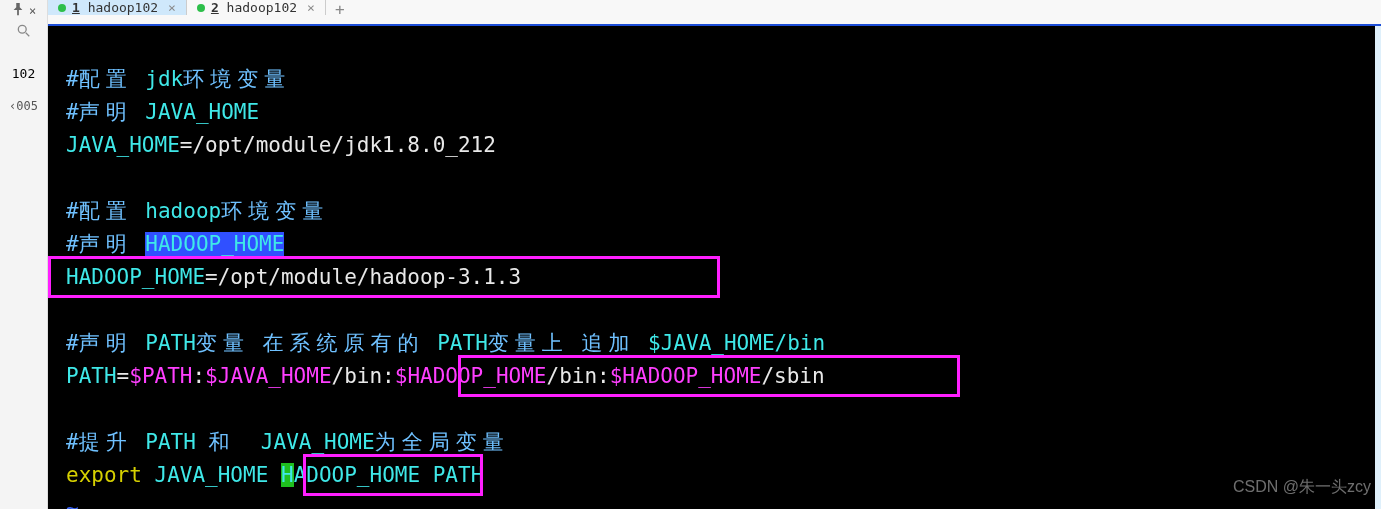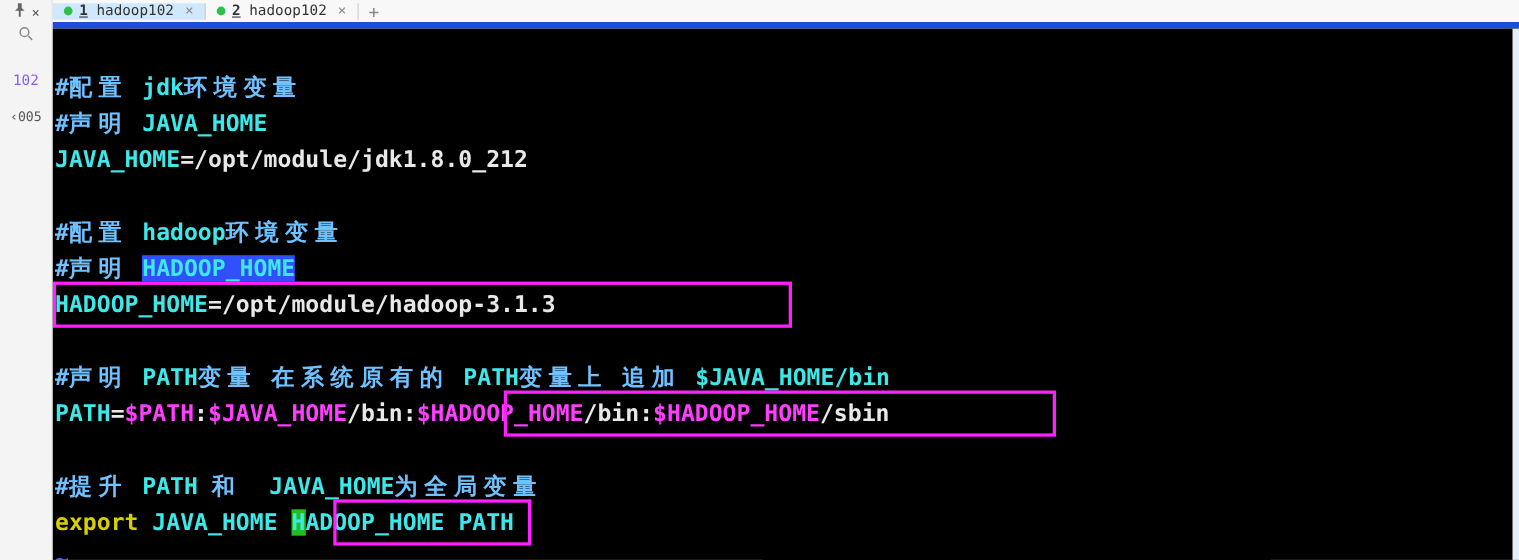--- a/index.html
+++ b/index.html
@@ -2,32 +2,32 @@
 <html><head>
 <meta charset="utf-8">
 <style>
   * { margin:0; padding:0; box-sizing:border-box; }
   html,body { width:1381px; height:509px; font-family:"Microsoft YaHei","DejaVu Sans Mono",monospace; overflow:hidden; background:#fff;}
   .app { display:flex; height:100%; }
   .left-bar { width:48px; background:#f4f4f4; border-right:1px solid #ddd; display:flex; flex-direction:column; align-items:center; padding-top:2px; gap:4px;}
   .left-bar .row1 { display:flex; gap:4px; font-size:12px; color:#555; align-items:center;}
   .pin-icon svg,.mag-icon svg{width:14px;height:14px;}
   .x-label{font-size:12px;color:#555;}
-  .tree-item{font-size:13px;color:#8b5cf6;margin-top:20px;}
+  .tree-item{font-size:13px;color:#000000;margin-top:20px;}
   .tree-sub{font-size:12px;color:#555;margin-top:14px;}
   .main { flex:1; display:flex; flex-direction:column; }
-  .tabs { height:26px; background:#f8f8f8; border-bottom:6px solid #1d4ed8; display:flex; align-items:center;}
+  .tabs { height:26px; background:#f8f8f8; border-bottom:2px solid #1d4ed8; display:flex; align-items:flex-start;}
   .tab { display:flex; align-items:center; gap:6px; padding:0 10px; font-size:13px; color:#333; border-right:1px solid #ccc; cursor:default; position:relative;}
   .tab.active { background:#cfe8fb; }
   .tab .dot{width:8px;height:8px;border-radius:50%;background:#2dbf4a;}
   .tab .num{font-weight:bold;}
   .tab .und{ text-decoration:underline; display:inline-block;}
   .tab .close{ color:#888; font-size:13px; margin-left:4px;}
   .tab.add{ color:#888; font-size:16px; justify-content:center; width:28px; border-right:none;}
-  .term { flex:1; background:#000; color:#fff; font-family:"DejaVu Sans Mono","Consolas",monospace; font-size:21px; line-height:33px; padding:4px 2px; position:relative; white-space:pre; overflow:hidden;font-weight:bold;}
+  .term { flex:1; background:#000; color:#fff; font-family:"DejaVu Sans Mono","Consolas",monospace; font-size:21px; line-height:33px; padding:4px 18px; position:relative; white-space:pre; overflow:hidden;}
   .c-hash{color:#6fc1ff;}
   .c-cyan{color:#3fe8e8;}
   .c-white{color:#e8e8e8;}
   .c-magenta{color:#ff3fff;}
   .c-yellow{color:#d6d000;}
   .c-blue{color:#3f6bff;}
   .c-dim{color:#6fc1ff; letter-spacing:6px;}
   .hl-blue{ background:#3050ff; color:#3fe8e8; }
   .hl-green{ background:#1fbf1f; color:#3fe8e8; }
   .box{ position:absolute; border:3px solid #ff1fff; pointer-events:none;}
@@ -83,16 +83,17 @@
 
 <span class="c-hash">#</span><span class="c-dim">声明</span><span class="c-hash"> </span><span class="c-cyan">PATH</span><span class="c-dim">变量</span><span class="c-hash"> </span><span class="c-dim">在系统原有的</span><span class="c-hash"> </span><span class="c-cyan">PATH</span><span class="c-dim">变量上</span><span class="c-hash"> </span><span class="c-dim">追加</span><span class="c-hash"> </span><span class="c-cyan">$JAVA_HOME/bin</span>
 <span class="c-cyan">PATH</span><span class="c-white">=</span><span class="c-magenta">$PATH</span><span class="c-white">:</span><span class="c-magenta">$JAVA_HOME</span><span class="c-white">/bin:</span><span class="c-magenta">$HADOOP_HOME</span><span class="c-white">/bin:</span><span class="c-magenta">$HADOOP_HOME</span><span class="c-white">/sbin</span>
 
 <span class="c-hash">#</span><span class="c-dim">提升</span><span class="c-hash"> </span><span class="c-cyan">PATH</span><span class="c-hash"> </span><span class="c-dim">和</span><span class="c-hash">  </span><span class="c-cyan">JAVA_HOME</span><span class="c-dim">为全局变量</span>
 <span class="c-yellow">export</span><span class="c-white"> </span><span class="c-cyan">JAVA_HOME</span><span class="c-white"> </span><span class="hl-green">H</span><span class="c-cyan">ADOOP_HOME</span><span class="c-white"> </span><span class="c-cyan">PATH</span>
 <span class="c-blue">~</span>
       <div class="box" style="left:0px; top:230px; width:672px; height:42px;"></div>
       <div class="box" style="left:410px; top:329px; width:502px; height:42px;"></div>
       <div class="box" style="left:255px; top:428px; width:180px; height:42px;"></div>
+      <div class="watermark">CSDN @朱一头zcy</div>
       <div class="right-edge"></div>
     </div>
   </div>
 </div>
 
 </body></html>

